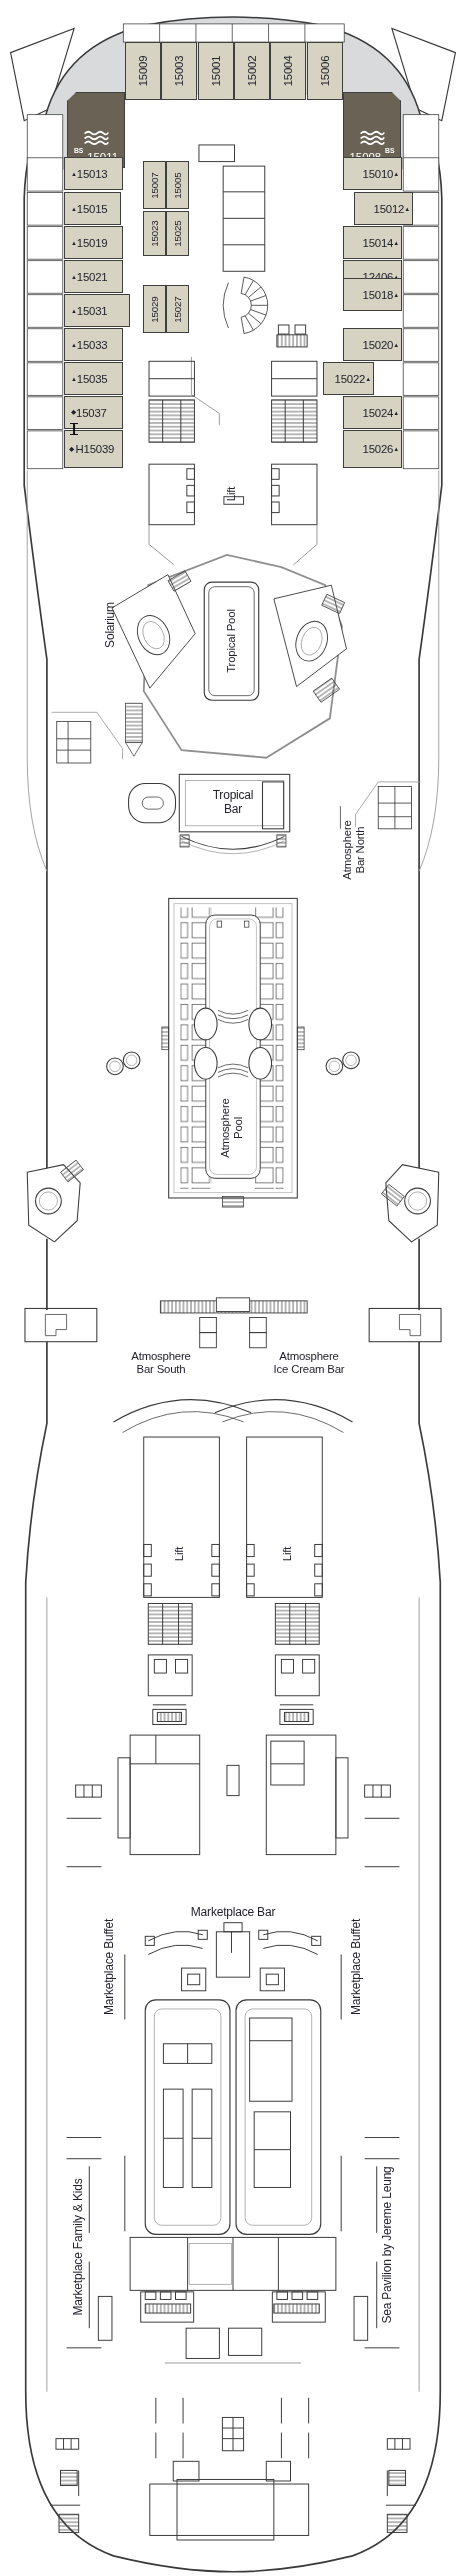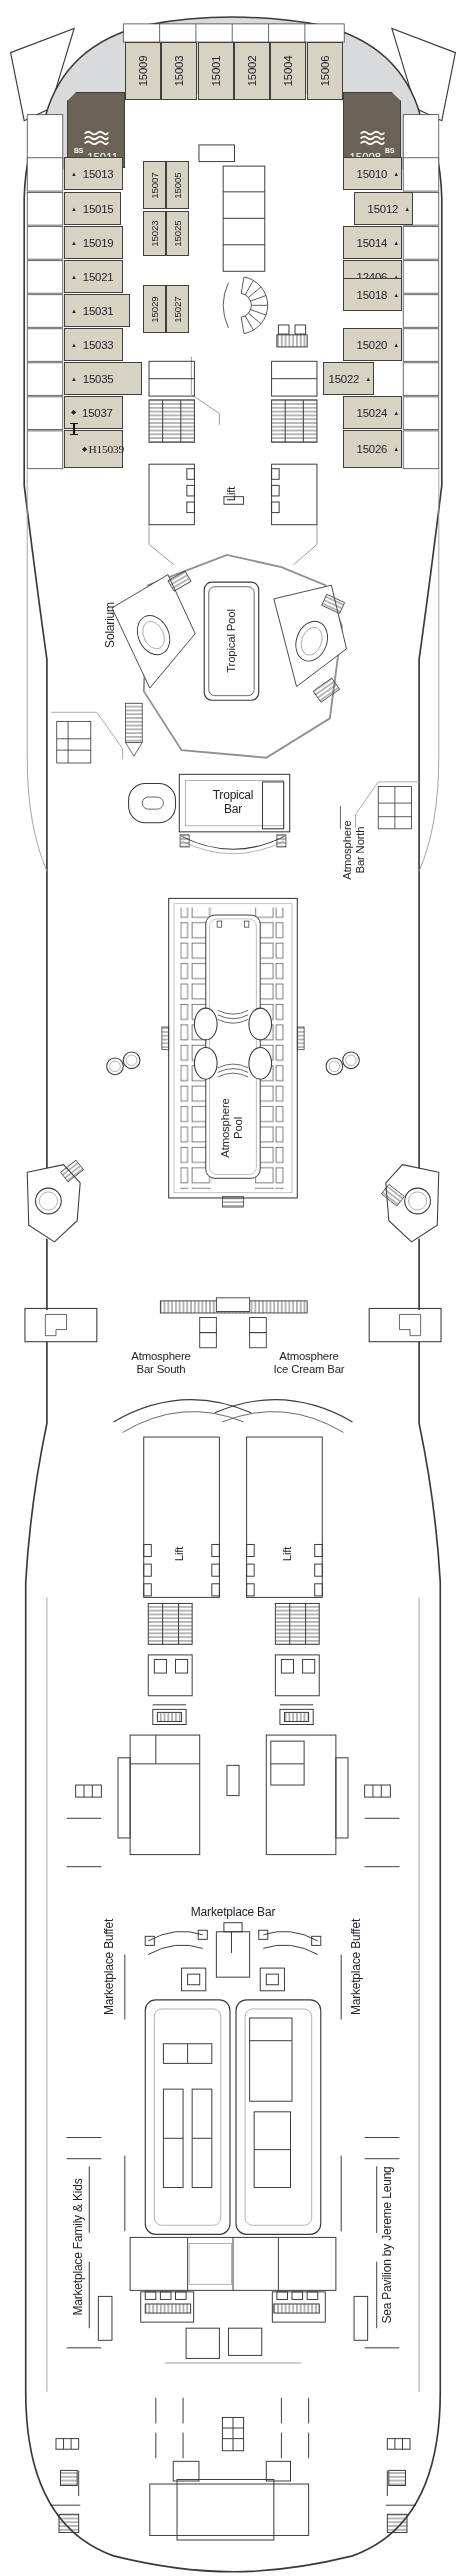--- a/index.html
+++ b/index.html
@@ -1,21 +1,21 @@
 <!DOCTYPE html>
 <html style="font-size:12px"><head>
 <meta charset="utf-8">
 <style>
   html,body{margin:0;padding:0;background:#fff;}
   #plan{position:relative;width:466px;height:2576px;background:#fff;overflow:hidden;
         font-family:"Liberation Sans", sans-serif;color:#23232e;}
   #plan svg.bg{position:absolute;left:0;top:0;}
   .cab{position:absolute;background:#d6d3c3;border:1px solid #3f3f3f;box-sizing:border-box;
        display:flex;align-items:center;color:#23232e;font-size:11.4px;letter-spacing:-0.2px;}
-  .rowcab{justify-content:flex-start;padding-left:6px;gap:6px;}
+  .rowcab{justify-content:flex-start;padding-left:6px;gap:0;}
   .rowcab.r{flex-direction:row-reverse;padding-right:2px;padding-left:0;}
   .tri{font-size:6px;line-height:1;}
   .dia{font-size:6.8px;line-height:1;}
   .vcab{justify-content:center;}
   .vtext{transform:rotate(-90deg);white-space:nowrap;}
   .suite{position:absolute;background:#6a6355;border:1px solid #3f3f3f;box-sizing:border-box;
          color:#fff;display:flex;flex-direction:column;align-items:center;justify-content:flex-end;
          padding-bottom:3.8px;}
   .suite .waves{margin-bottom:1.5px;}
   .suite-row{display:flex;align-items:flex-end;gap:3.8px;font-size:11.4px;}
@@ -425,29 +425,29 @@
       <span>15021</span>
     </div>
 <div class="cab rowcab" style="left:64px;top:294px;width:66px;height:33px;">
       <span class="tri">▲</span>
       <span>15031</span>
     </div>
 <div class="cab rowcab" style="left:64px;top:328px;width:59px;height:33px;">
       <span class="tri">▲</span>
       <span>15033</span>
     </div>
-<div class="cab rowcab" style="left:64px;top:362px;width:78px;height:33px;">
+<div class="cab rowcab" style="left:64px;top:362px;width:59px;height:33px;">
       <span class="tri">▲</span>
       <span>15035</span>
     </div>
 <div class="cab rowcab" style="left:64px;top:396px;width:59px;height:33px;">
       <span class="dia">◆</span>
       <span>15037</span>
     </div>
-<div class="cab rowcab" style="left:64px;top:430px;width:59px;height:38px;padding-left:17px;gap:1.5px;font-family:Liberation Serif, serif;">
+<div class="cab rowcab" style="left:64px;top:430px;width:59px;height:38px;padding-left:4px;gap:1.5px;">
       <span class="dia">◆</span>
       <span>H15039</span>
     </div>
 <div class="ibeam" style="left:70px;top:423px;"></div>
 
 <div class="cab rowcab r" style="left:343px;top:157px;width:59px;height:33px;">
       <span class="tri">▲</span>
       <span>15010</span>
     </div>
 <div class="cab rowcab r" style="left:354px;top:192px;width:59px;height:33px;">

